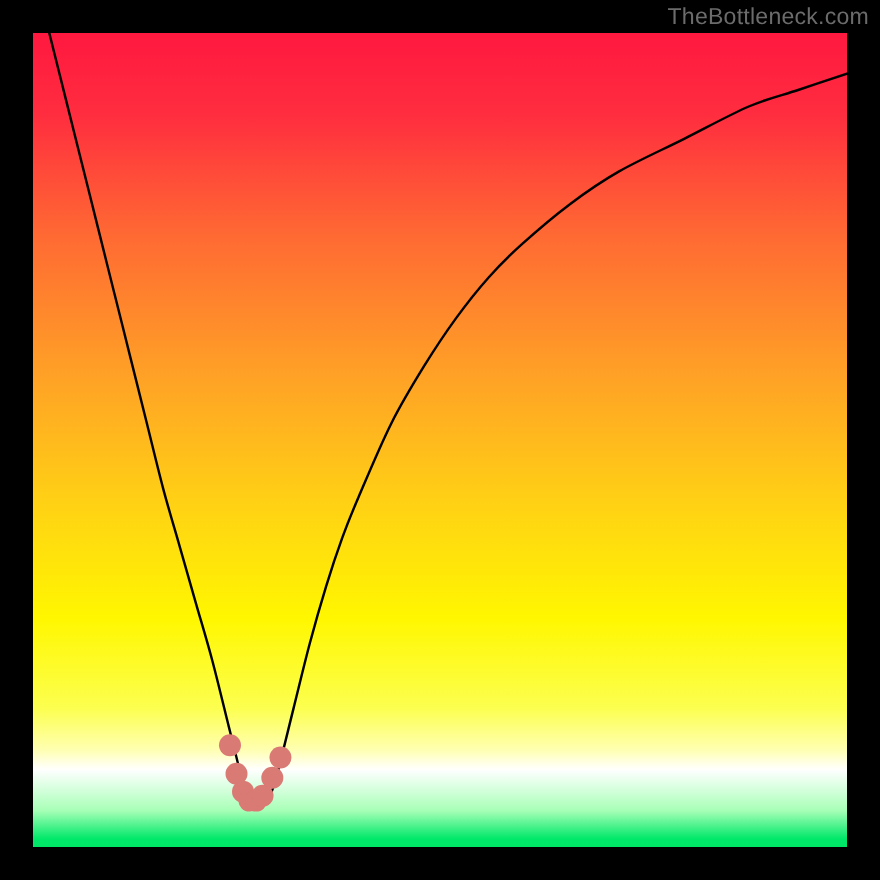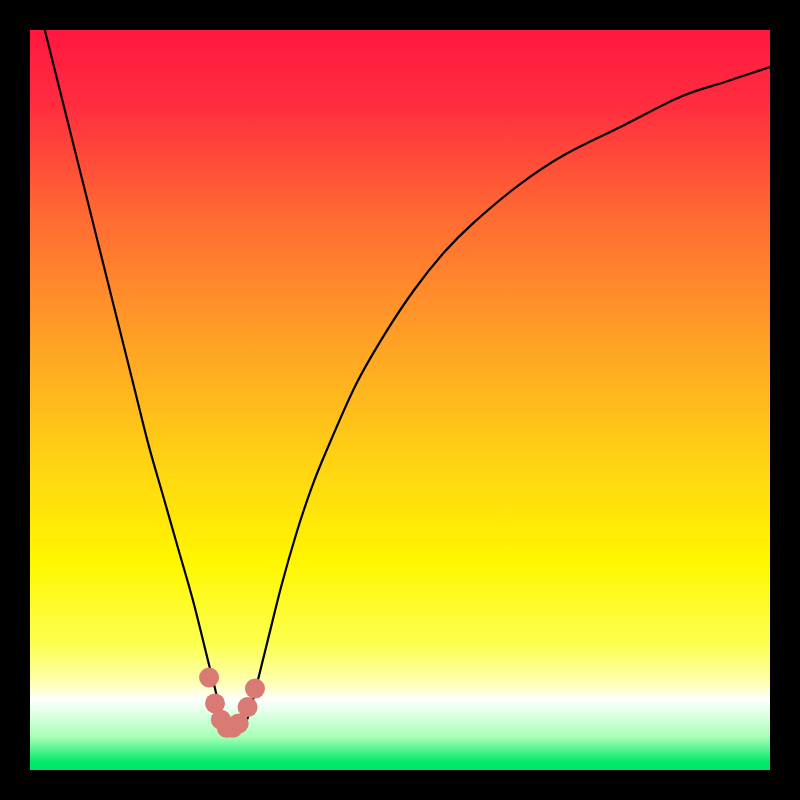--- a/index.html
+++ b/index.html
@@ -81,13 +81,14 @@
           <circle cx="190.92" cy="689.68" r="10" fill="#d97a74"></circle>
           <circle cx="196.84" cy="697.82" r="10" fill="#d97a74"></circle>
           <circle cx="202.76" cy="697.82" r="10" fill="#d97a74"></circle>
           <circle cx="208.68" cy="693.38" r="10" fill="#d97a74"></circle>
           <circle cx="217.56" cy="677.10" r="10" fill="#d97a74"></circle>
           <circle cx="224.96" cy="658.60" r="10" fill="#d97a74"></circle>
         </g>
     </svg>
   </div>
 
+  <div class="watermark">TheBottleneck.com</div>
 </div>
 
 </body></html>

